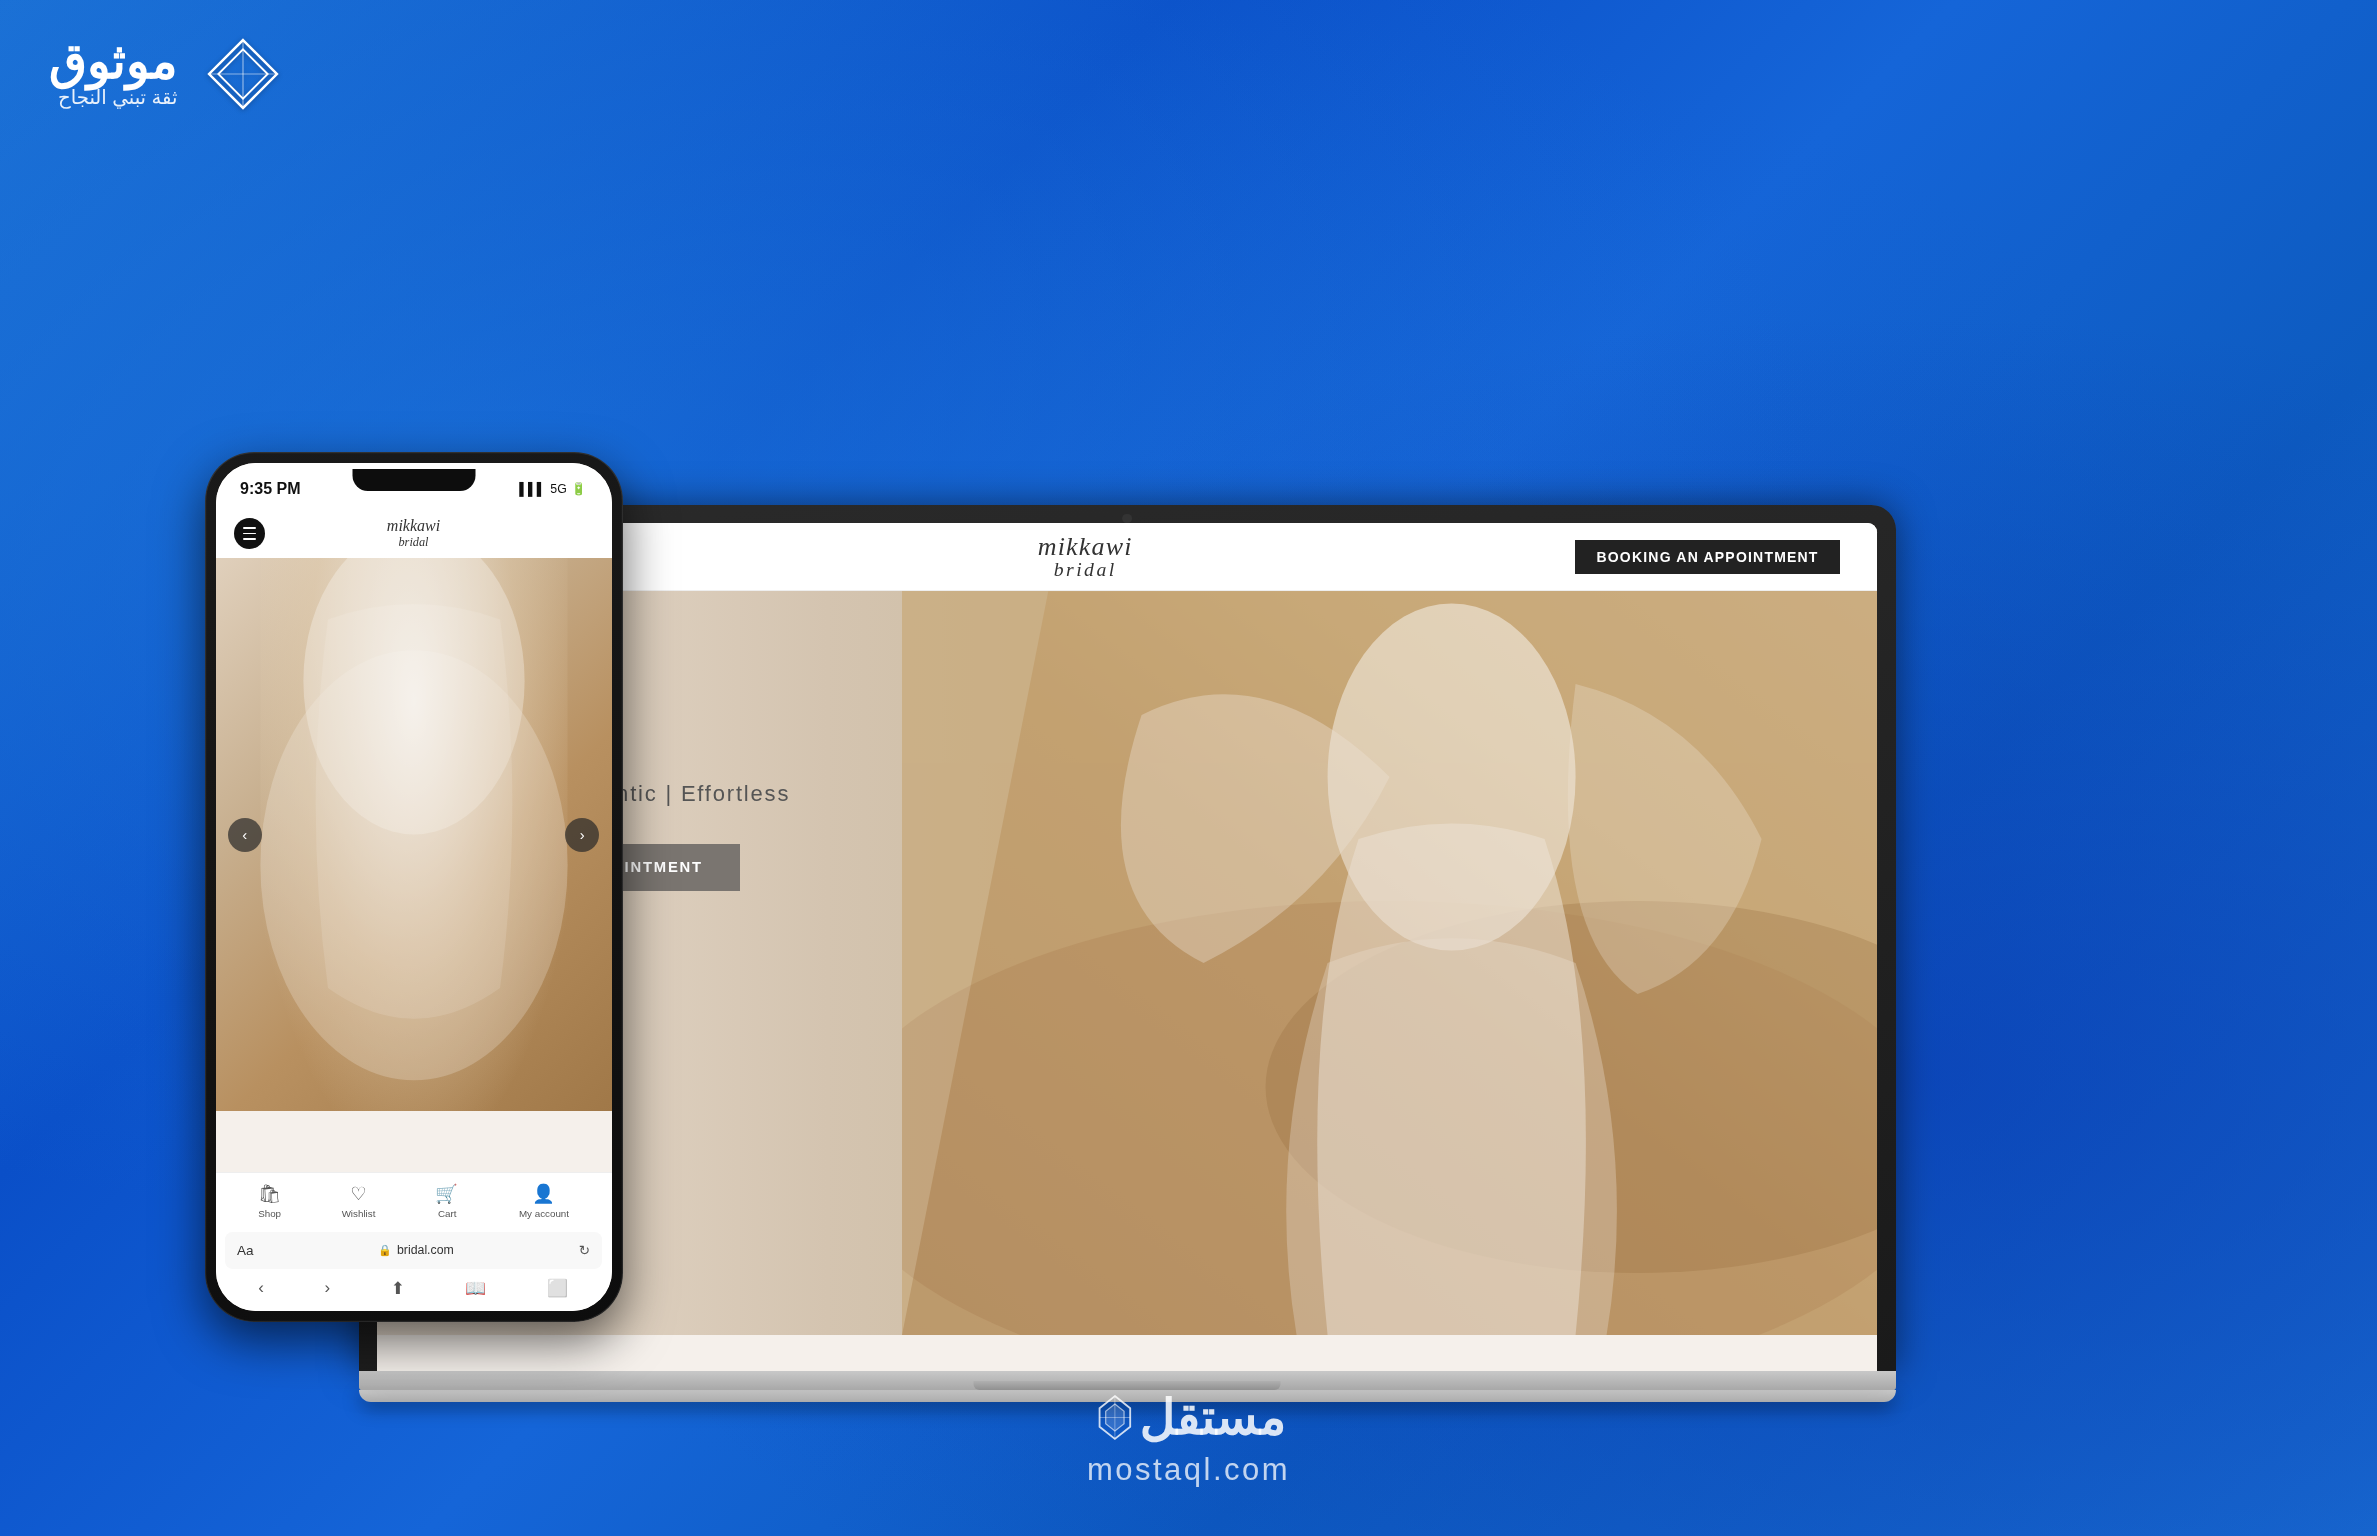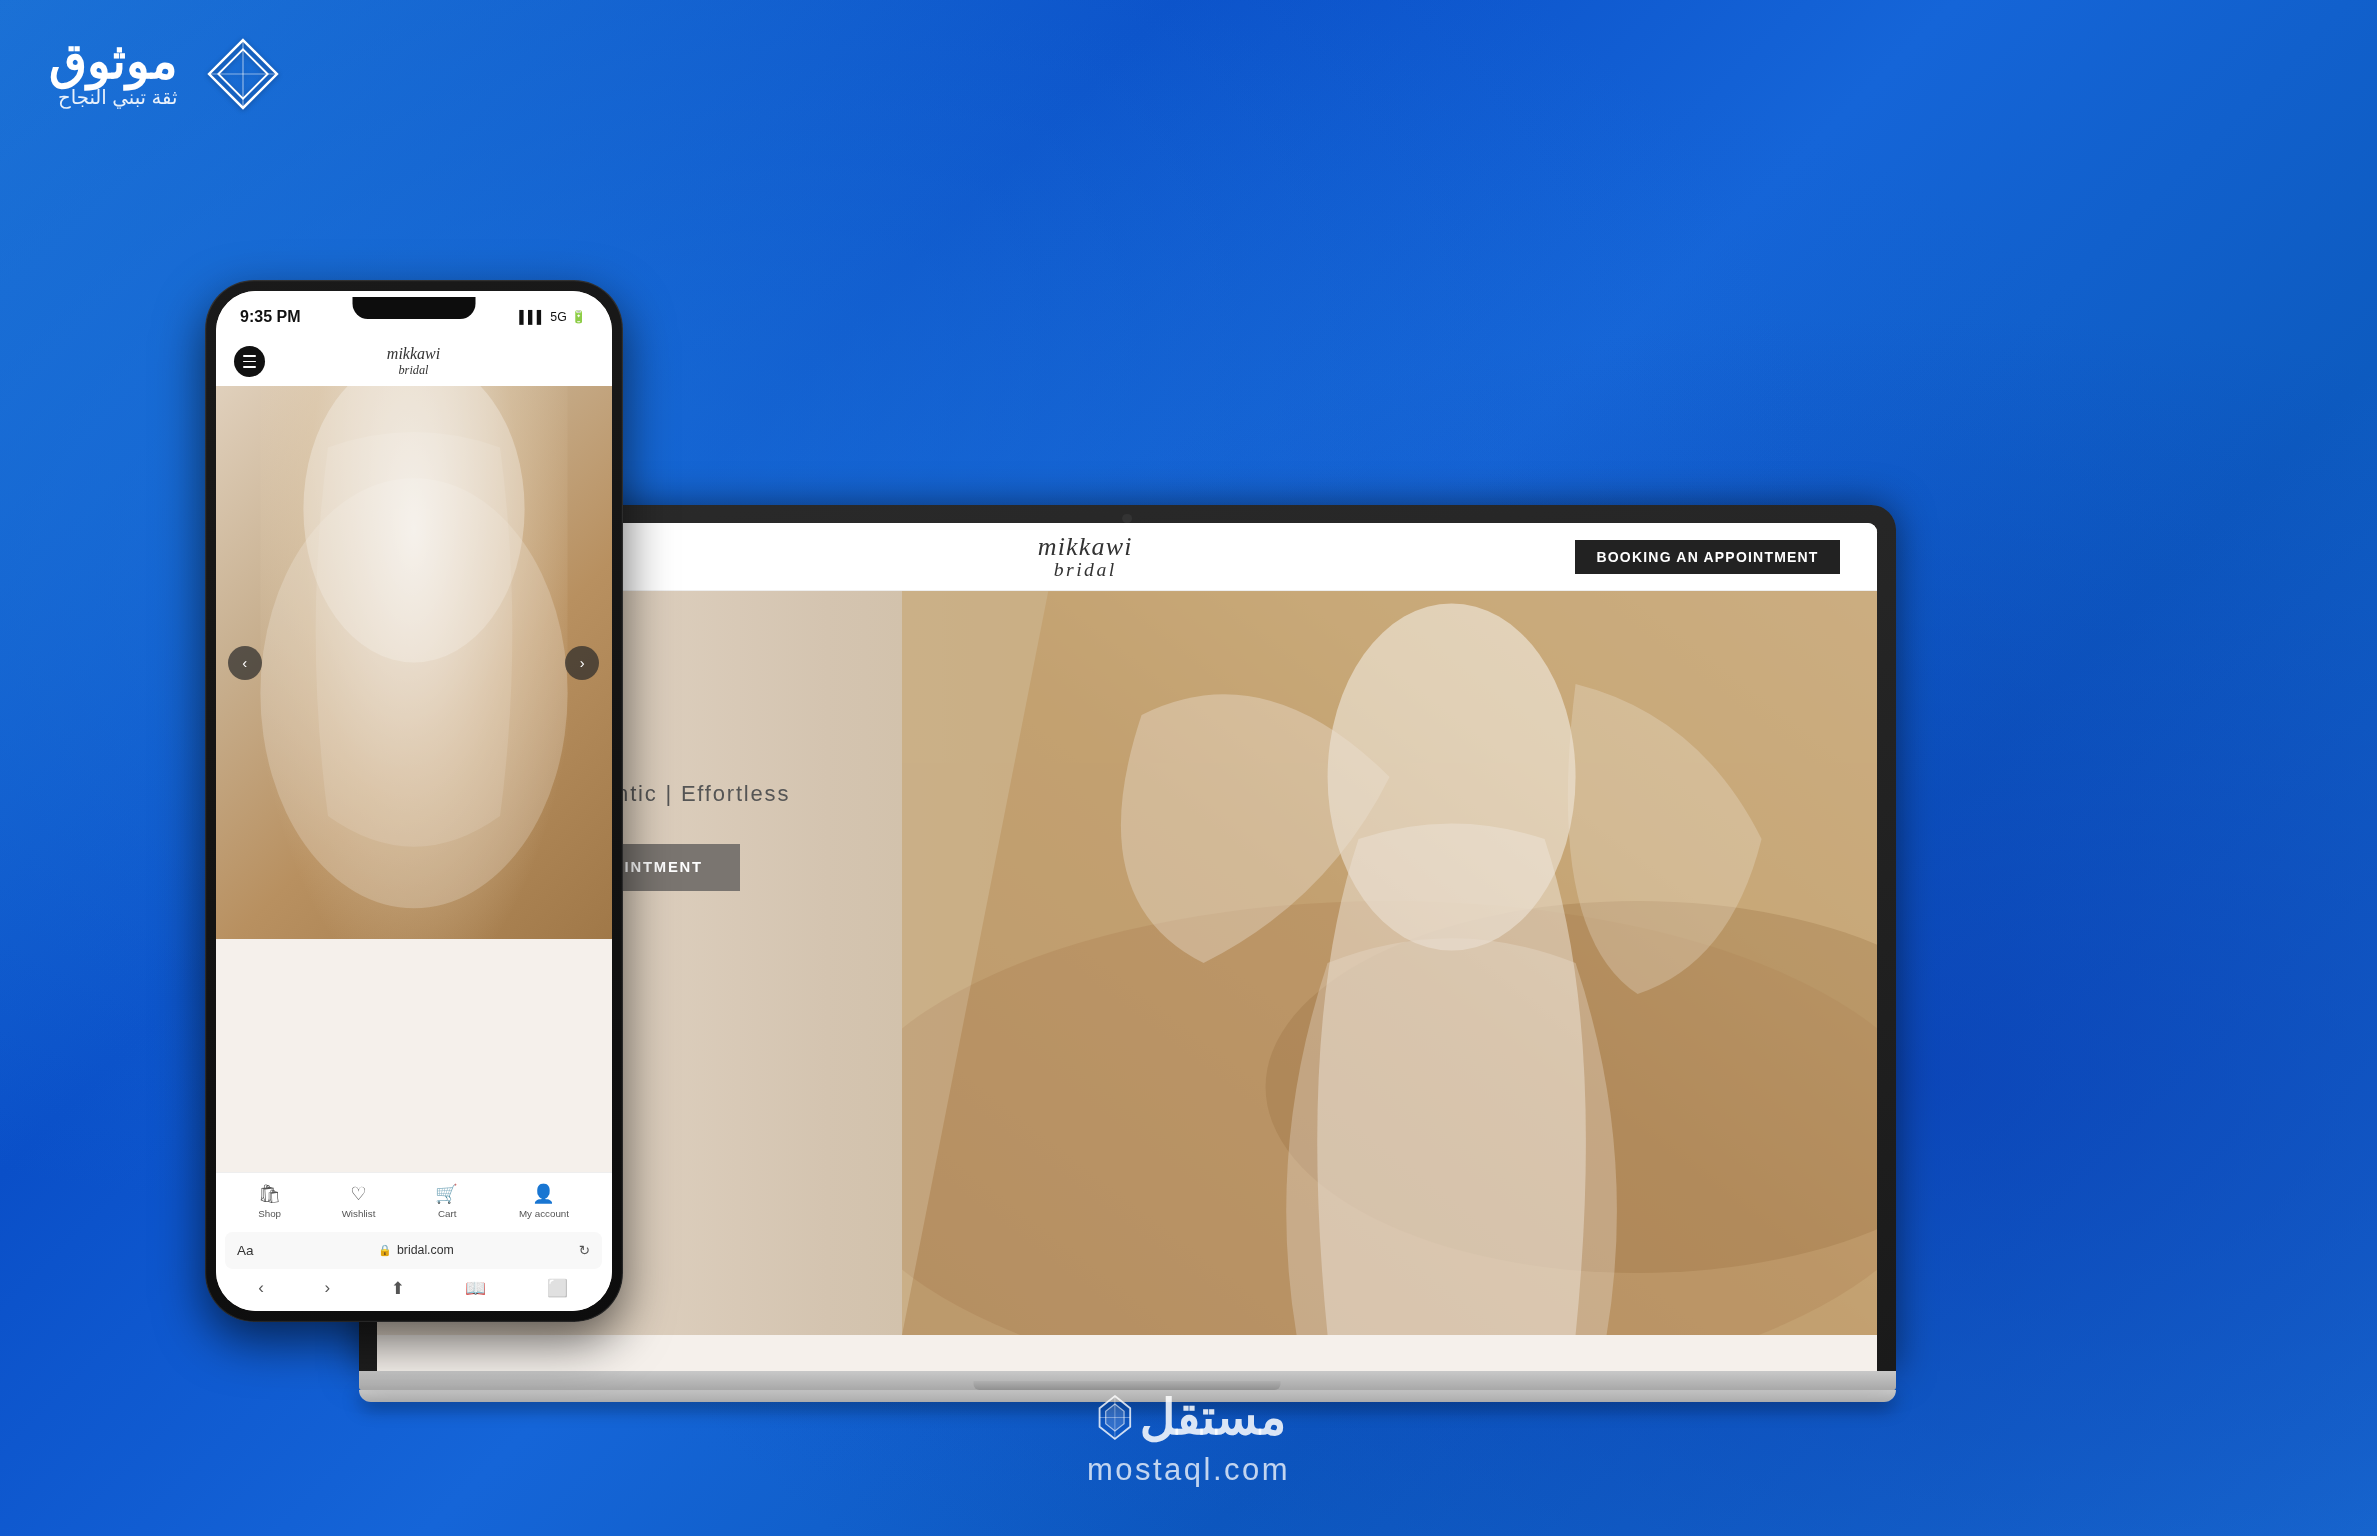--- a/index.html
+++ b/index.html
@@ -328,21 +328,21 @@
       height: 21.5px;
       background: #0d0d0d;
       border-radius: 0 0 15.4px 15.4px;
       z-index: 30;
     }
 
     .phone-screen {
       background: #f5f0eb;
       border-radius: 40px;
       overflow: hidden;
-      height: 1020px;
+      height: 848px;
       position: relative;
     }
 
     
     .phone-status-bar {
       background: white;
       padding: 12.3px 24.6px 6.1px;
       display: flex;
       justify-content: space-between;
       align-items: center;

